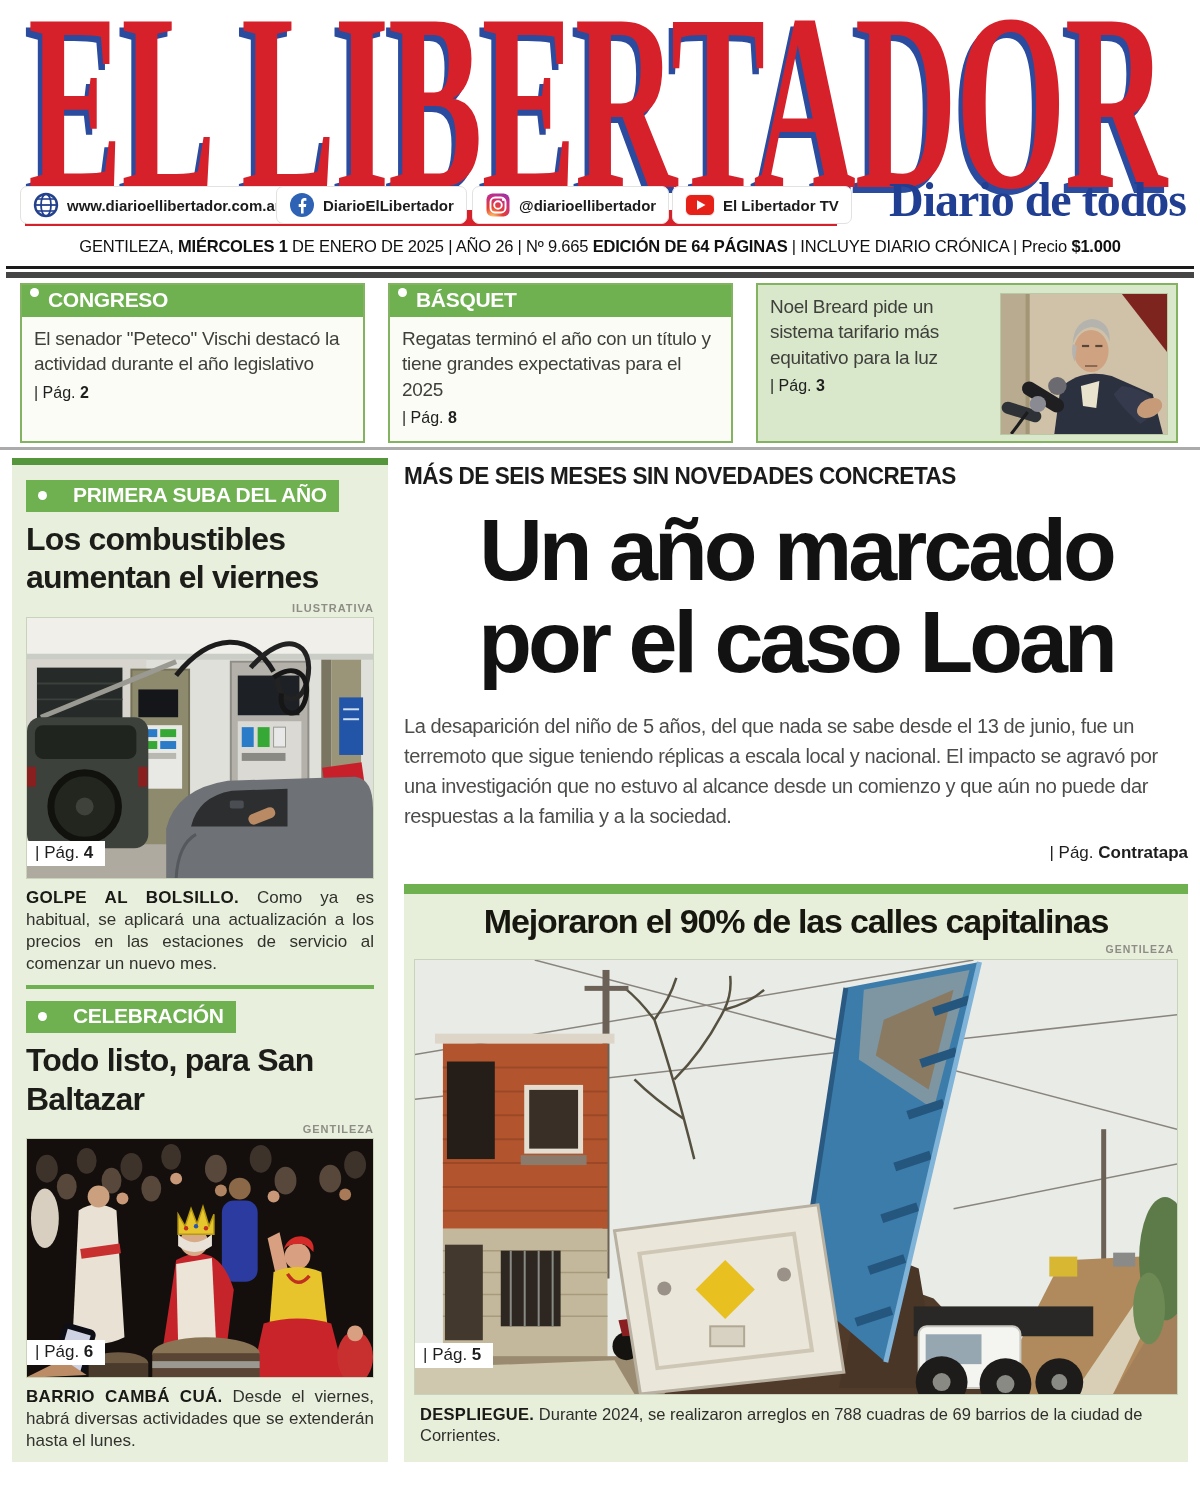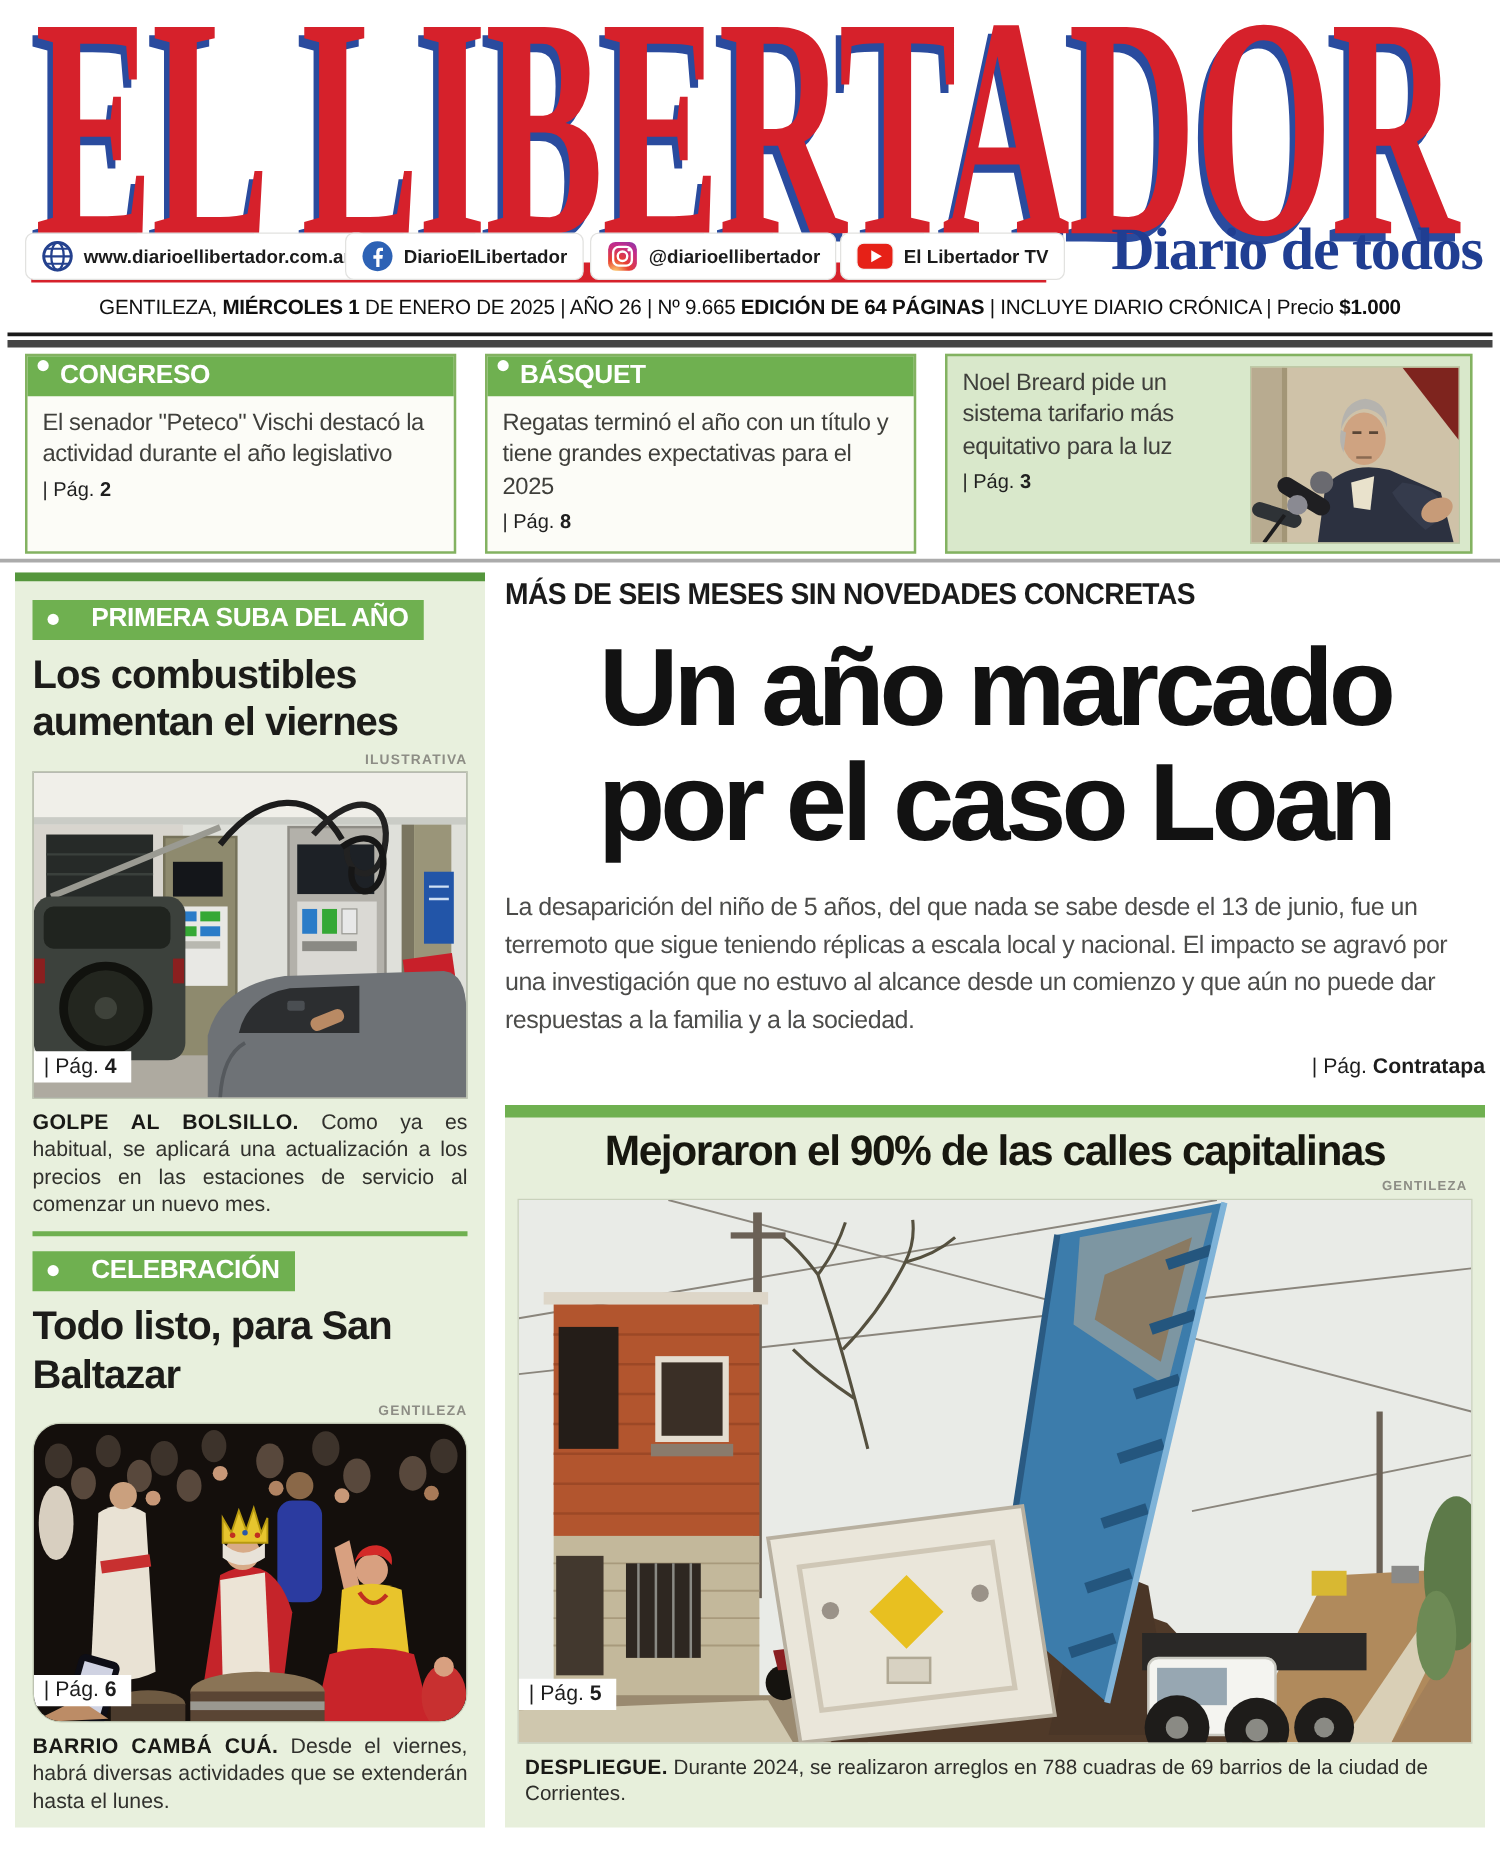--- a/index.html
+++ b/index.html
@@ -48,21 +48,21 @@
     box-sizing:border-box;padding:0 14px;}
   .panel-topbar{position:absolute;top:0;left:0;width:100%;height:7px;background:#55963c;}
   .tag{display:inline-flex;align-items:center;gap:26px;background:#6fb050;color:#fff;
     font-size:21px;font-weight:bold;letter-spacing:-0.3px;padding:3px 12px 5px;margin-top:22px;}
   .tag2{margin-top:12px;}
   .panel-headline{font-size:32px;font-weight:bold;color:#1c1c19;line-height:1.2;
     letter-spacing:-0.8px;margin:8px 0 0;}
   .credit{text-align:right;font-size:11px;font-weight:bold;color:#8d8d85;letter-spacing:1px;margin:5px 0 3px;}
   .photo{position:relative;width:348px;border:1px solid #c9d2bb;box-sizing:border-box;overflow:hidden;background:#888;}
   .photo-fuel{height:262px;}
-  .photo-fiesta{height:240px;border-radius:23px;}
+  .photo-fiesta{height:240px;}
   .pag-badge{position:absolute;left:0;bottom:12px;background:#ffffff;padding:2px 12px 3px 8px;
     font-size:17px;color:#1d1d1d;}
   .pag-badge b{font-weight:bold;}
   .caption{font-size:17px;line-height:1.3;color:#31312d;text-align:justify;margin:8px 0 0;}
   .caption b{color:#191916;letter-spacing:0.3px;}
   .green-divider{height:4px;background:#6fb050;margin:10px 0 0;}
 
   
   .main-col{position:absolute;left:404px;top:462px;width:784px;}
   .kicker{font-size:24px;font-weight:bold;color:#1b1b1b;letter-spacing:-0.5px;

